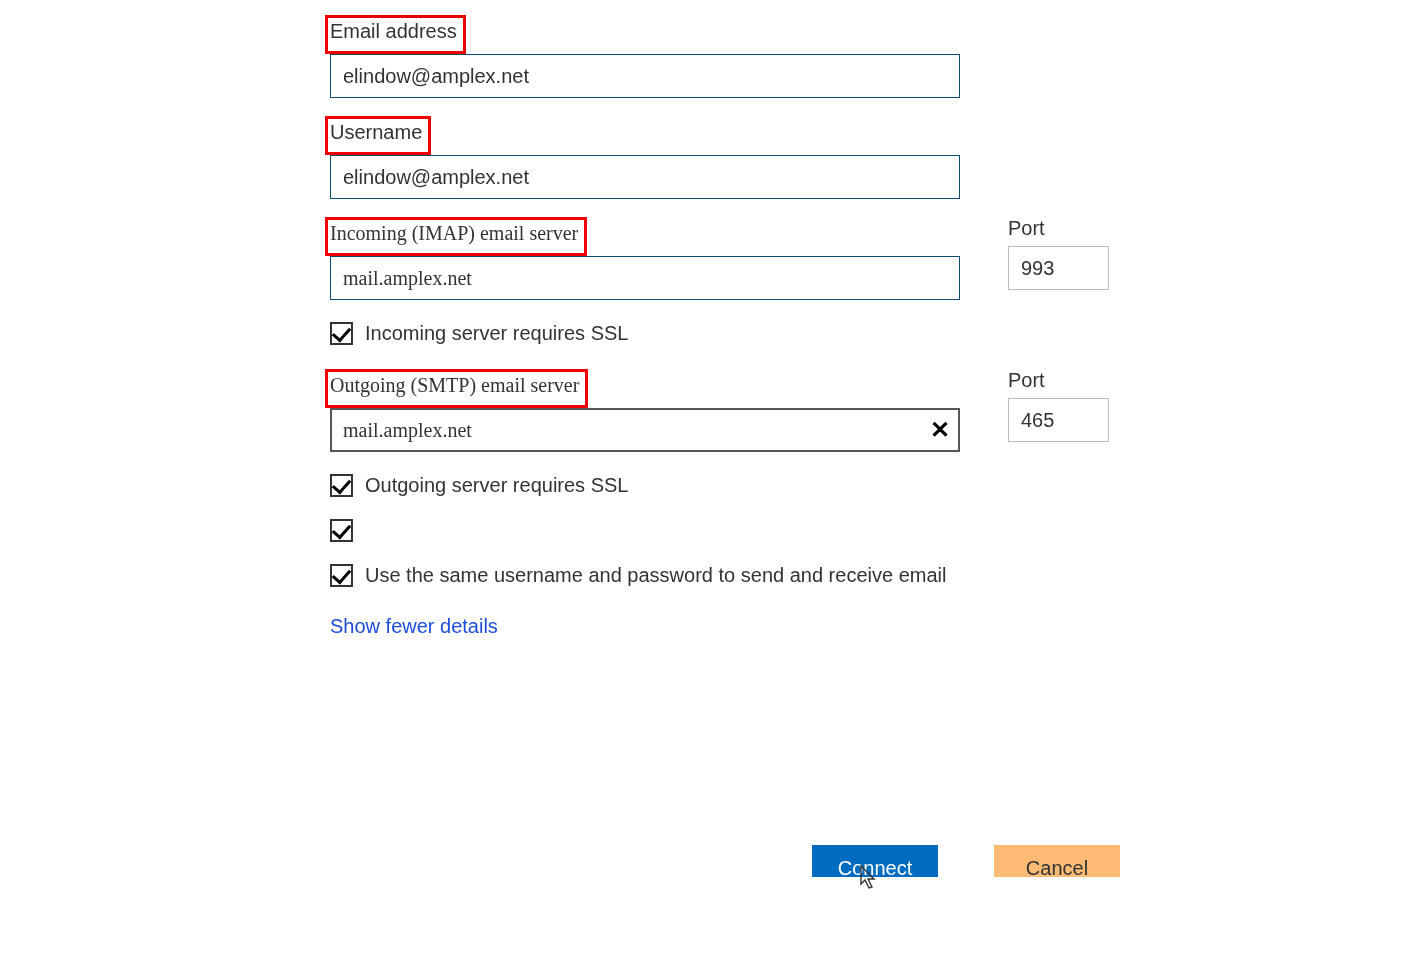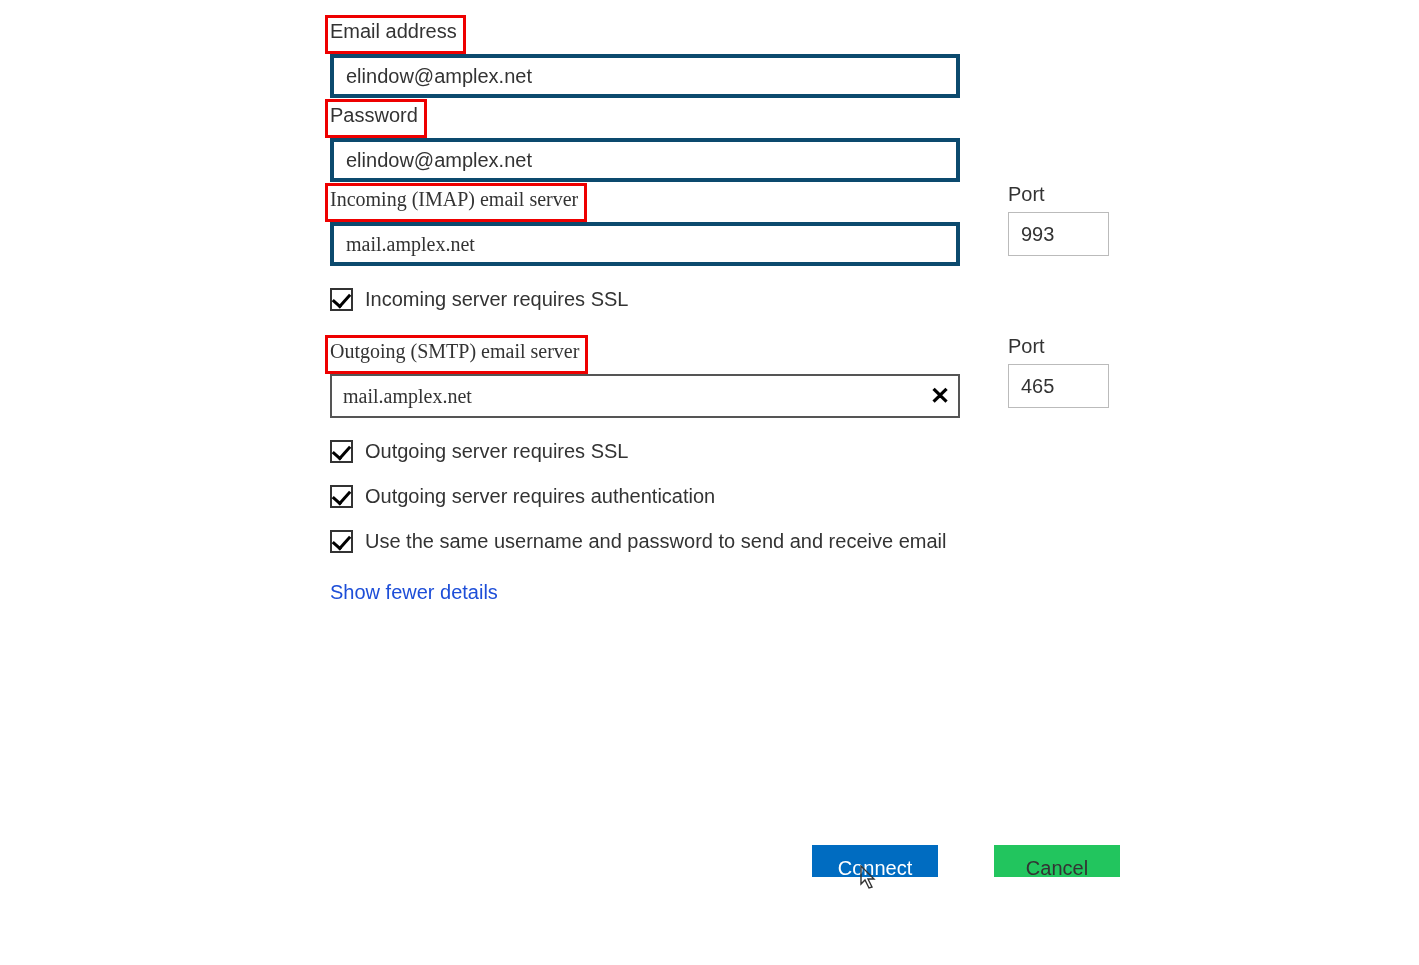--- a/index.html
+++ b/index.html
@@ -16,38 +16,38 @@
       font-size: 20px;
       color: #333333;
     }
     .form-container {
       position: absolute;
       left: 330px;
       top: 15px;
       width: 790px;
     }
     .field-group {
-      margin-bottom: 1px;
+      margin-bottom: 18px;
     }
     .field-label {
       display: inline-block;
       font-size: 20px;
       color: #333333;
       margin-bottom: 6px;
     }
     .highlight-box {
       display: inline-block;
       border: 3px solid #ee0000;
       padding: 2px 6px 2px 2px;
       margin-left: -5px;
     }
     .text-input {
       width: 630px;
       height: 44px;
-      border: 4px solid #0c4a6e;
+      border: 1px solid #0c4a6e;
       padding: 16px 12px;
       font-size: 20px;
       font-family: inherit;
       color: #333333;
       outline: none;
       background: #ffffff;
     }
     .text-input.focused {
       border: 2px solid #555555;
       padding: 0 11px;
@@ -154,21 +154,21 @@
       border: none;
       cursor: pointer;
       padding: 12px 22px;
       margin-left: 36px;
     }
     .btn-primary {
       background: #006cc1;
       color: #ffffff;
     }
     .btn-secondary {
-      background: #22c55e;
+      background: #fdba74;
       color: #333333;
     }
     .cursor-arrow {
       position: absolute;
       left: 530px;
       top: 850px;
       pointer-events: none;
     }
   </style>
 </head>
@@ -181,21 +181,21 @@
     <span class="highlight-box">
       <span class="field-label">Email address</span>
     </span>
     <br>
     <input type="text" class="text-input" value="elindow@amplex.net" style="">
   </div>
 
   
   <div class="field-group">
     <span class="highlight-box">
-      <span class="field-label">Password</span>
+      <span class="field-label">Username</span>
     </span>
     <br>
     <input type="text" class="text-input" value="elindow@amplex.net" style="">
   </div>
 
   
 
   
   <div class="server-row">
     <div class="server-main">
@@ -239,21 +239,20 @@
 
   
   <div class="checkbox-row">
     <span class="checkbox checked"></span>
     <span class="checkbox-label">Outgoing server requires SSL</span>
   </div>
 
   
   <div class="checkbox-row">
     <span class="checkbox checked"></span>
-    <span class="checkbox-label">Outgoing server requires authentication</span>
   </div>
 
   
   <div class="checkbox-row">
     <span class="checkbox checked"></span>
     <span class="checkbox-label">Use the same username and password to send and receive email</span>
   </div>
 
   
   <span class="link-text">Show fewer details</span>

